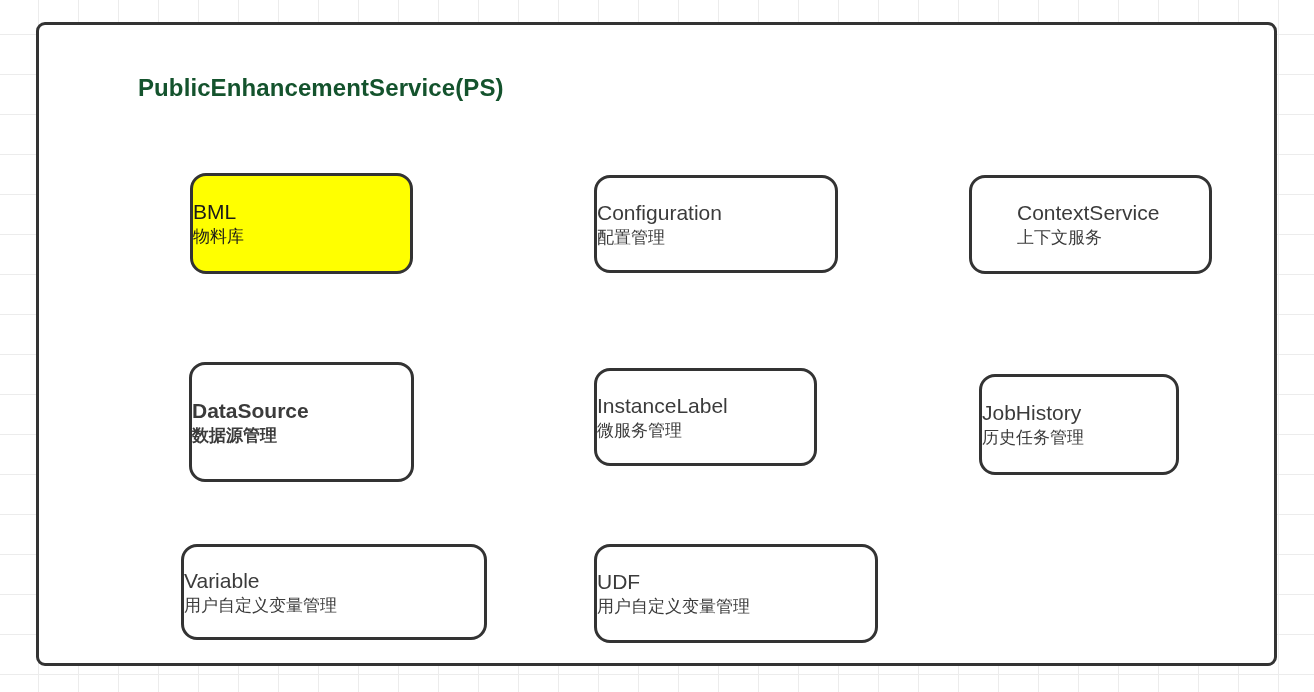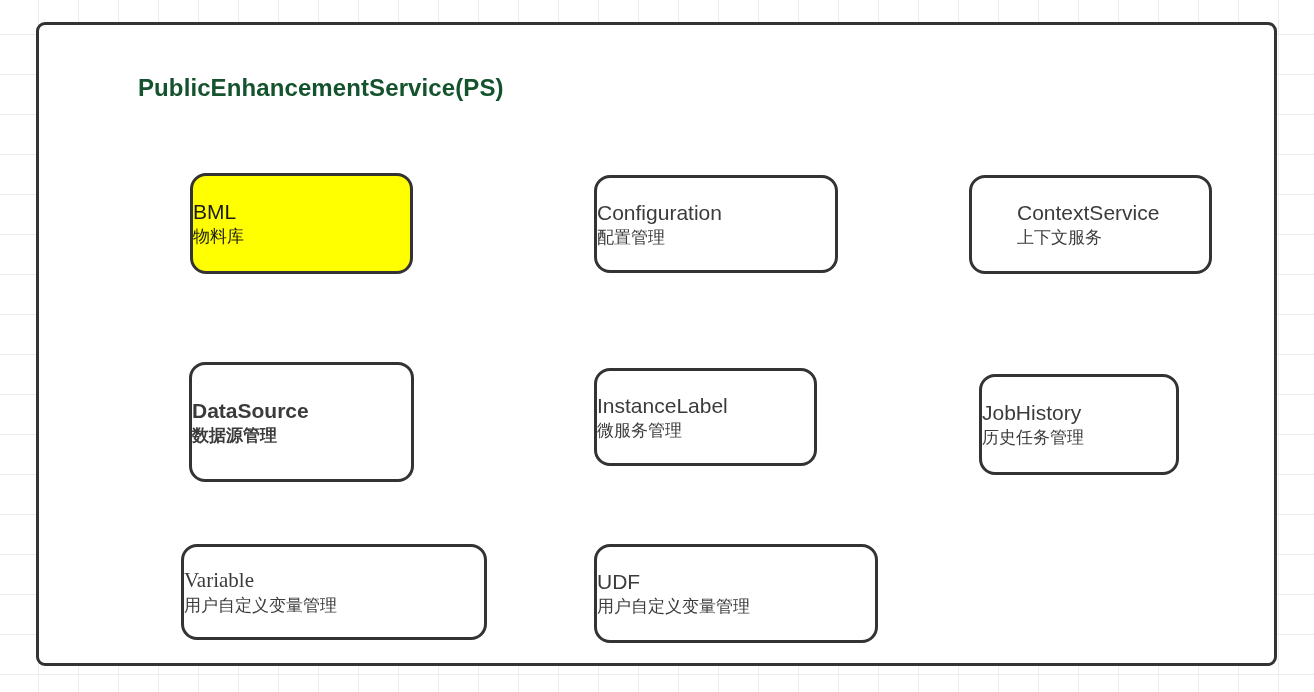--- a/index.html
+++ b/index.html
@@ -86,21 +86,21 @@
 
   
   #box-bml            { left: 151px; top: 148px; width: 223px; height: 101px; }
   #box-configuration  { left: 555px; top: 150px; width: 244px; height: 98px;  }
   #box-contextservice { left: 930px; top: 150px; width: 243px; height: 99px; padding-left: 45px;  }
 
   #box-datasource     { left: 150px; top: 337px; width: 225px; height: 120px; font-weight: bold;  }
   #box-instancelabel  { left: 555px; top: 343px; width: 223px; height: 98px;  }
   #box-jobhistory     { left: 940px; top: 341px; width: 200px; height: 101px; margin-top: 8px; }
 
-  #box-variable       { left: 142px; top: 519px; width: 306px; height: 96px; font-family: Liberation Serif, serif;  }
+  #box-variable       { left: 142px; top: 519px; width: 306px; height: 96px;  }
   #box-udf            { left: 555px; top: 519px; width: 284px; height: 99px;  }
 </style>
 </head>
 <body>
 
 <div id="grid-background"></div>
 
 <div id="service-container">
 
   <div id="container-title">PublicEnhancementService(PS)</div>

